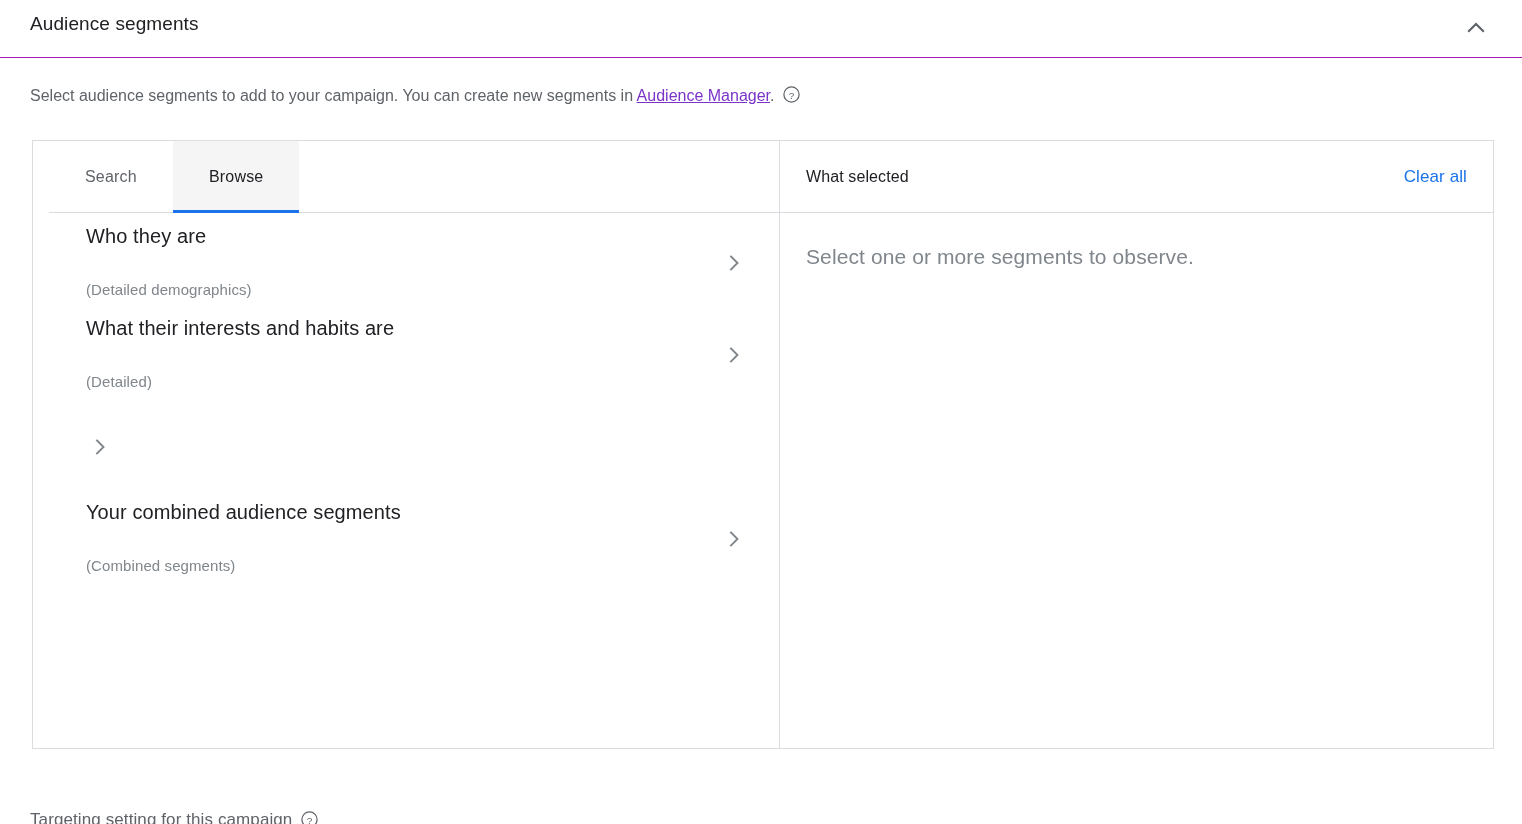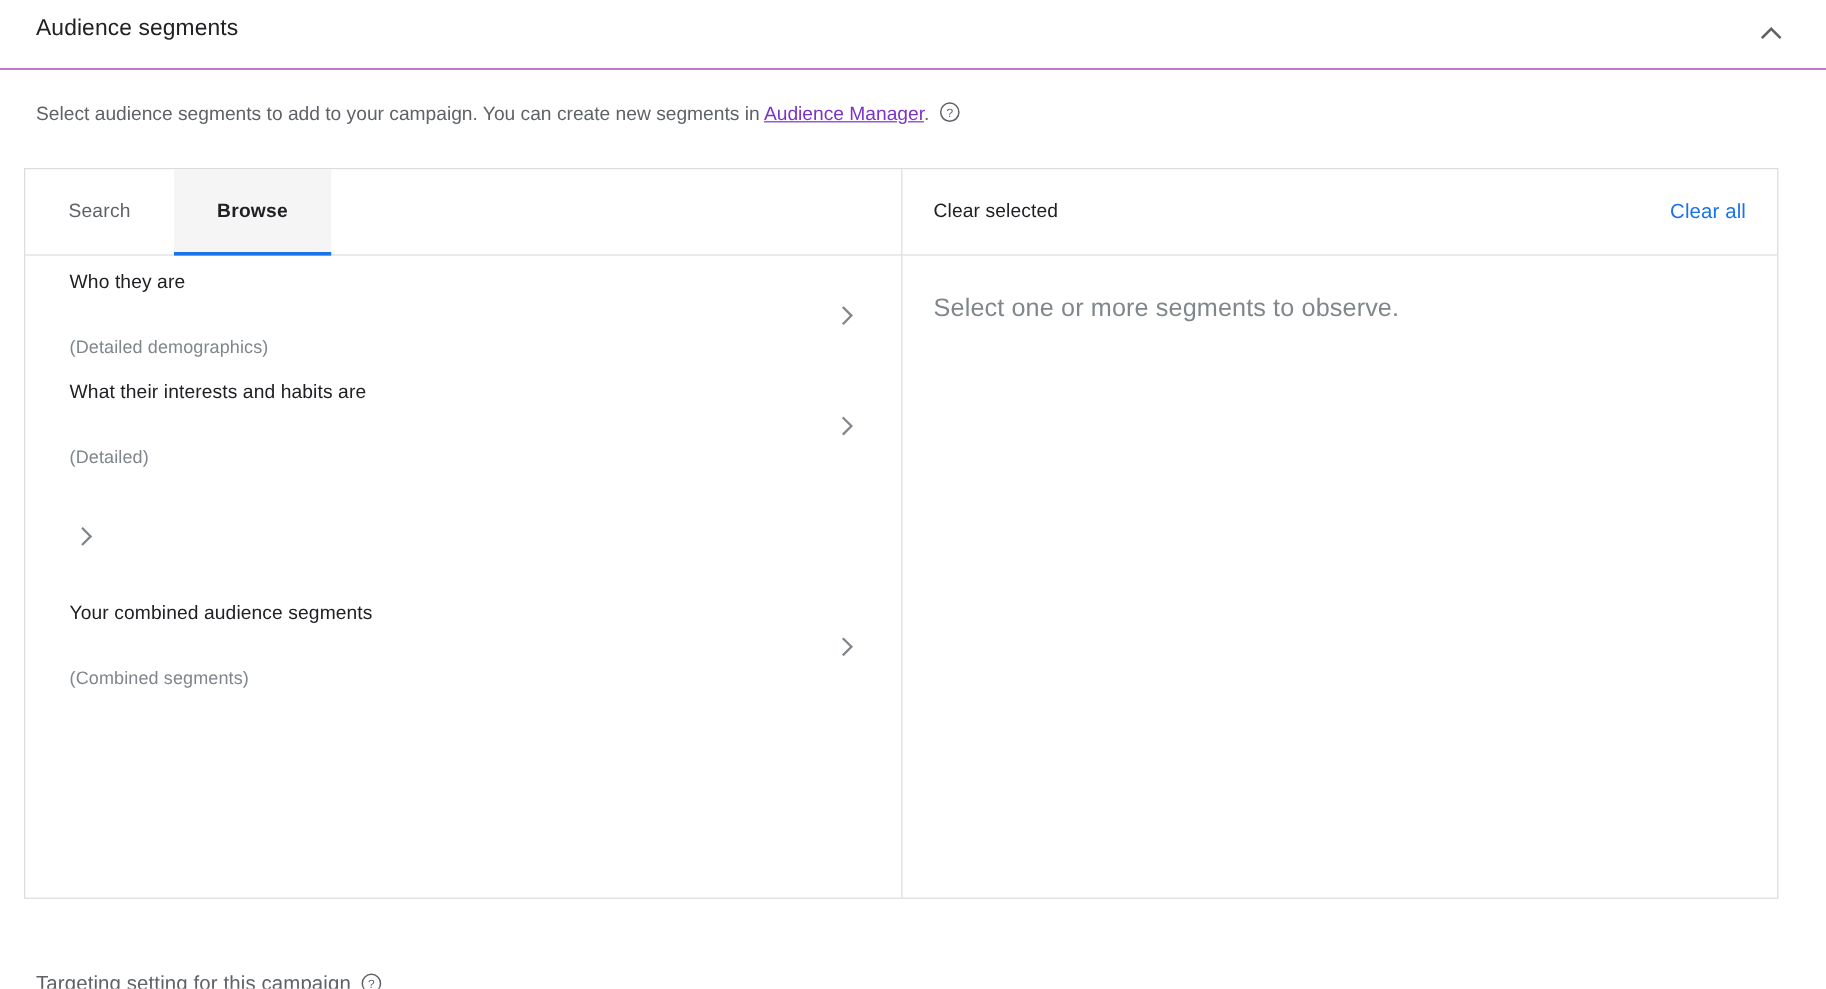--- a/index.html
+++ b/index.html
@@ -76,28 +76,29 @@
     display: inline-block;
     vertical-align: -3px;
     margin-left: 7px;
     cursor: pointer;
   }
   .help-icon svg { display: block; }
 
   
   .selector {
     position: absolute;
-    left: 20px;
+    left: 32px;
     top: 140px;
     width: 1462px;
     height: 609px;
     border: 1px solid #dadce0;
     box-sizing: border-box;
     display: flex;
     background: #fff;
+    padding-left: 16px;
   }
 
   .left-pane {
     width: 731px;
     border-right: 1px solid #dadce0;
     box-sizing: border-box;
     display: flex;
     flex-direction: column;
   }
   .right-pane {
@@ -125,21 +126,21 @@
     cursor: pointer;
     position: relative;
     box-sizing: border-box;
     letter-spacing: 0.2px;
     background: transparent;
     border: none;
     font-family: inherit;
   }
   .tab.active {
     color: #202124;
-    font-weight: 700;
+    font-weight: 400;
     background: #f5f5f5;
   }
   .tab.active::after {
     content: "";
     position: absolute;
     left: 0;
     right: 0;
     bottom: -1px;
     height: 3px;
     background: #1a73e8;
@@ -185,21 +186,21 @@
     padding: 0 22px 0 37px;
     box-sizing: border-box;
     cursor: pointer;
   }
   .cat-text {
     display: flex;
     flex-direction: column;
     justify-content: center;
   }
   .cat-title {
-    font-size: 16px;
+    font-size: 20px;
     color: #202124;
     line-height: 22px;
     letter-spacing: 0.1px;
   }
   .cat-sub {
     font-size: 15px;
     color: #80868b;
     line-height: 22px;
     letter-spacing: 0.1px;
     margin-top: 32px;
@@ -323,21 +324,21 @@
               <path d="M9 5.5 L15.5 12 L9 18.5" stroke="#80868b" stroke-width="1.9" stroke-linecap="square" fill="none"></path>
             </svg>
           </span>
         </div>
 
       </div>
     </div>
 
     <div class="right-pane">
       <div class="selection-header">
-        <span class="selection-count">Clear selected</span>
+        <span class="selection-count">What selected</span>
         <button class="clear-all">Clear all</button>
       </div>
       <div class="empty-state">
         <span class="empty-text">Select one or more segments to observe.</span>
       </div>
     </div>
 
   </div>
 
   <div class="footer-clip">

